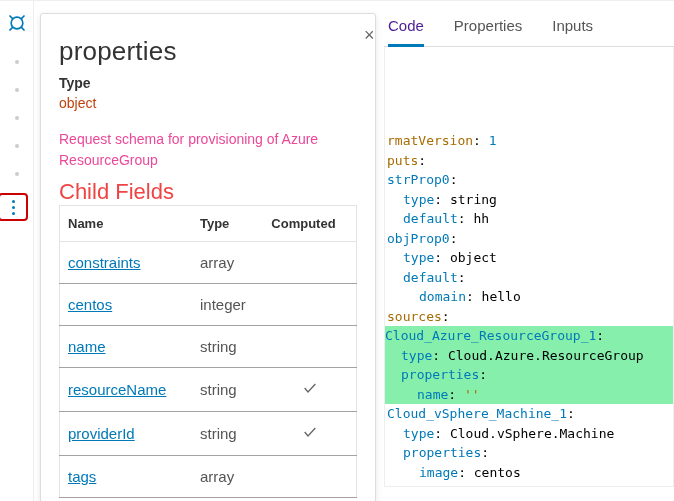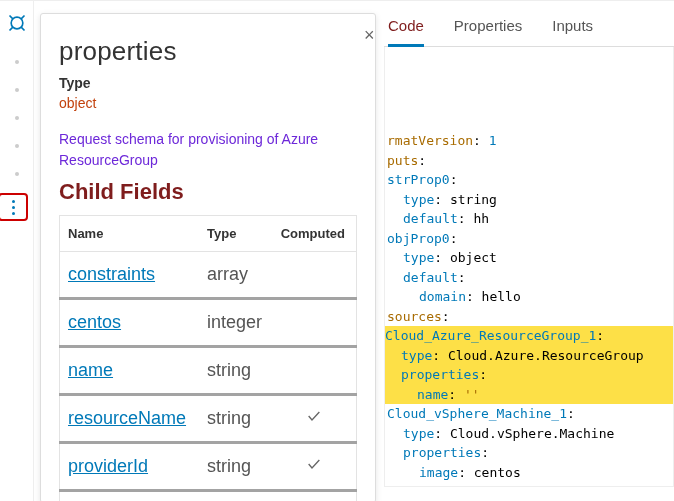--- a/index.html
+++ b/index.html
@@ -9,35 +9,35 @@
   .gutter svg { color: #0079b8; }
   .gutter .dot { width: 4px; height: 4px; border-radius: 50%; background: #ccc; margin-top: 14px; }
   .menu-badge { position: absolute; top: 192px; left: -2px; width: 30px; height: 28px; border: 2px solid #c00; border-radius: 4px; display:flex; align-items:center; justify-content:center; background:#fff; z-index:5; }
   .menu-badge .vdots { display:flex; flex-direction:column; gap:3px; }
   .menu-badge .vdots span { width:3px; height:3px; border-radius:50%; background:#0079b8; }
   .panel { position: absolute; top: 12px; left: 40px; width: 336px; height: 490px; background: #fff; border: 1px solid #ddd; border-radius: 3px; box-shadow: 0 2px 6px rgba(0,0,0,0.1); padding: 22px 18px 0 18px; overflow:hidden; }
   .close-x { position:absolute; top: 24px; left: 364px; font-size:18px; color:#666; cursor:pointer; z-index:6; }
   .panel h1 { font-weight: 400; font-size: 26px; color: #333; margin-bottom: 8px; letter-spacing: .2px;}
   .panel .type-label { font-weight: 700; font-size: 14px; color: #333; margin-bottom: 4px; }
   .panel .type-val { color: #c2410c; margin-bottom: 18px; }
-  .panel .desc { color: #6d28d9; line-height: 1.5; margin-bottom: 8px; }
-  .panel h2 { font-weight: 700; font-size: 22px; color: #7f1d1d; margin-bottom: 10px; }
+  .panel .desc { color: #ec4899; line-height: 1.5; margin-bottom: 8px; }
+  .panel h2 { font-weight: 400; font-size: 22px; color: #ef4444; }
   table.fields { width: 100%; border-collapse: collapse; border: 1px solid #e3e3e3; }
   table.fields th { text-align: left; font-weight: 700; font-size: 13px; padding: 10px 8px; border-bottom: 1px solid #e3e3e3; color:#333; }
   table.fields th:last-child { text-align:left; }
-  table.fields td { padding: 12px 8px; border-bottom: 3px solid #a3a3a3; font-size: 18px; color:#555;}
+  table.fields td { padding: 12px 8px; border-bottom: 1px solid #a3a3a3; font-size: 15px; color:#555;}
   table.fields td:first-child a { color: #0079b8; text-decoration: underline; cursor:pointer;}
   table.fields td:last-child { text-align:center; }
   .check svg { width:16px; height:16px; color:#666; }
   .right-pane { position: absolute; top: 10px; left: 384px; width: 290px; height: 490px; }
   .tabs { display:flex; gap: 30px; border-bottom: 1px solid #ddd; padding-left: 4px; }
   .tab { padding: 6px 0 10px 0; font-size: 15px; color: #555; cursor:pointer; }
-  .tab.active { color: #7f1d1d; border-bottom: 3px solid #0079b8; margin-bottom:-1px;text-align:right; }
+  .tab.active { color: #4c1d95; border-bottom: 3px solid #0079b8; margin-bottom:-1px;text-align:right; }
   .code { font-family: Menlo, Consolas, monospace; font-size: 13px; line-height: 1.5; padding: 6px 0 11px 0; white-space: pre; color: #000; border:1px solid #eee; border-top:none; height: 440px; overflow:hidden; position:relative;}
-  .hl { background: #fde047; display:block; margin:0 -2px; padding:0 2px;}
+  .hl { background: #86efac; display:block; margin:0 -2px; padding:0 2px;}
   .k { color: #0079b8; } 
   .m { color: #a86b00; }
   .c-line { padding-left: 2px; }
   .indent1 { padding-left: 18px; }
   .indent2 { padding-left: 34px; }
 </style>
 </head>
 <body>
 
 <div class="root">

